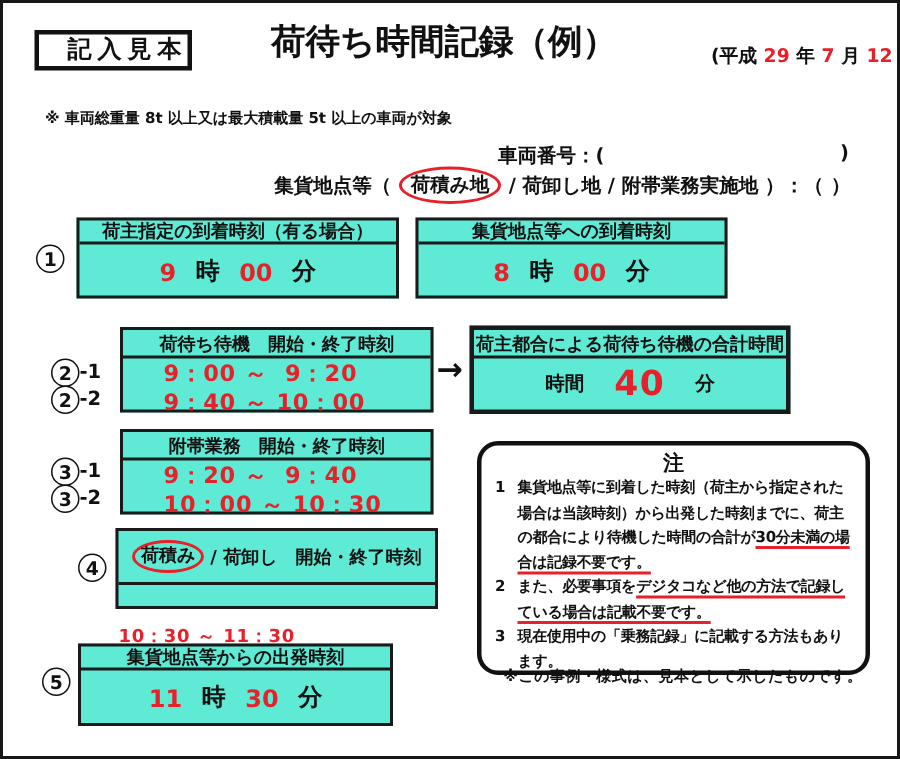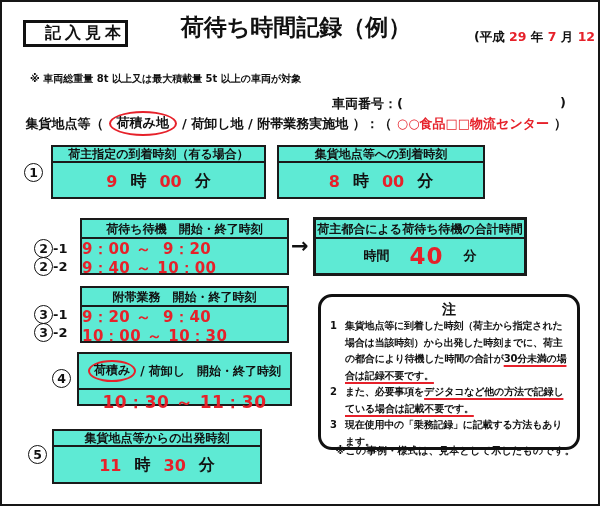--- a/index.html
+++ b/index.html
@@ -37,23 +37,23 @@
   .box.thick { border-width:3px; }
   .hd { border-bottom:2px solid #1a1a1a; text-align:center; font-size:12px;
         height:16px; line-height:15px; white-space:nowrap; }
   .hd.tall { height:19px; line-height:18px; }
   .hd-flex { display:flex; align-items:center; justify-content:center; gap:4px;
              border-bottom:2px solid #1a1a1a; height:36px; font-size:12px; white-space:nowrap; }
   .hd-flex .ellipse { padding:0 4px 1px 4px; margin:-2px 0; }
 
   .tval { display:flex; justify-content:center; align-items:center; gap:13px;
           font-size:16px; margin-top:8px; }
-  .trow { font-size:15px; line-height:18px; white-space:pre;
+  .trow { font-size:15px; line-height:18px; padding-left:27px; white-space:pre;
           letter-spacing:0.5px; margin-top:1px; }
-  .trow4 { font-size:17px; text-align:center; margin-top:1px; letter-spacing:0.5px; }
+  .trow4 { font-size:12px; text-align:left; margin-top:26px; letter-spacing:0.5px; }
   .arrow { position:absolute; left:289px; top:232px; font-size:21px; }
   .totval { display:flex; justify-content:center; align-items:center; gap:20px; margin-top:4px; }
   .totval .unit { font-size:13px; }
   .totval .big { font-size:23px; letter-spacing:1px; }
 
   
   .notebox { position:absolute; left:316px; top:292px; width:262px; height:156px;
              border:3px solid #111; border-radius:14px; padding:4px 9px 0 9px; background:#fff; }
   .note-title { text-align:center; font-size:14px; line-height:17px; }
   .note-item { display:flex; font-size:10px; line-height:16.5px; letter-spacing:-0.2px; }
@@ -77,21 +77,20 @@
 
   <div class="eligibility">※ 車両総重量 8t 以上又は最大積載量 5t 以上の車両が対象</div>
   <div class="vehicle-line">
     <span>車両番号：(</span>
     <span>)</span>
   </div>
   <div class="location-line">
     <span>集貨地点等（</span>
     <span class="ellipse"><span>荷積み地</span></span>
     <span>/ 荷卸し地 / 附帯業務実施地 ）：（</span>
-    <span class="red">○○食品□□物流センター</span>
     <span>）</span>
   </div>
 
   <div class="mark" style="left:22px;top:161px;">
     <span class="circ">1</span>
   </div>
   <div class="box" style="left:49px;top:143px;width:215px;height:54px;">
     <div class="hd">荷主指定の到着時刻（有る場合）</div>
     <div class="tval">
       <span class="red">9</span>

